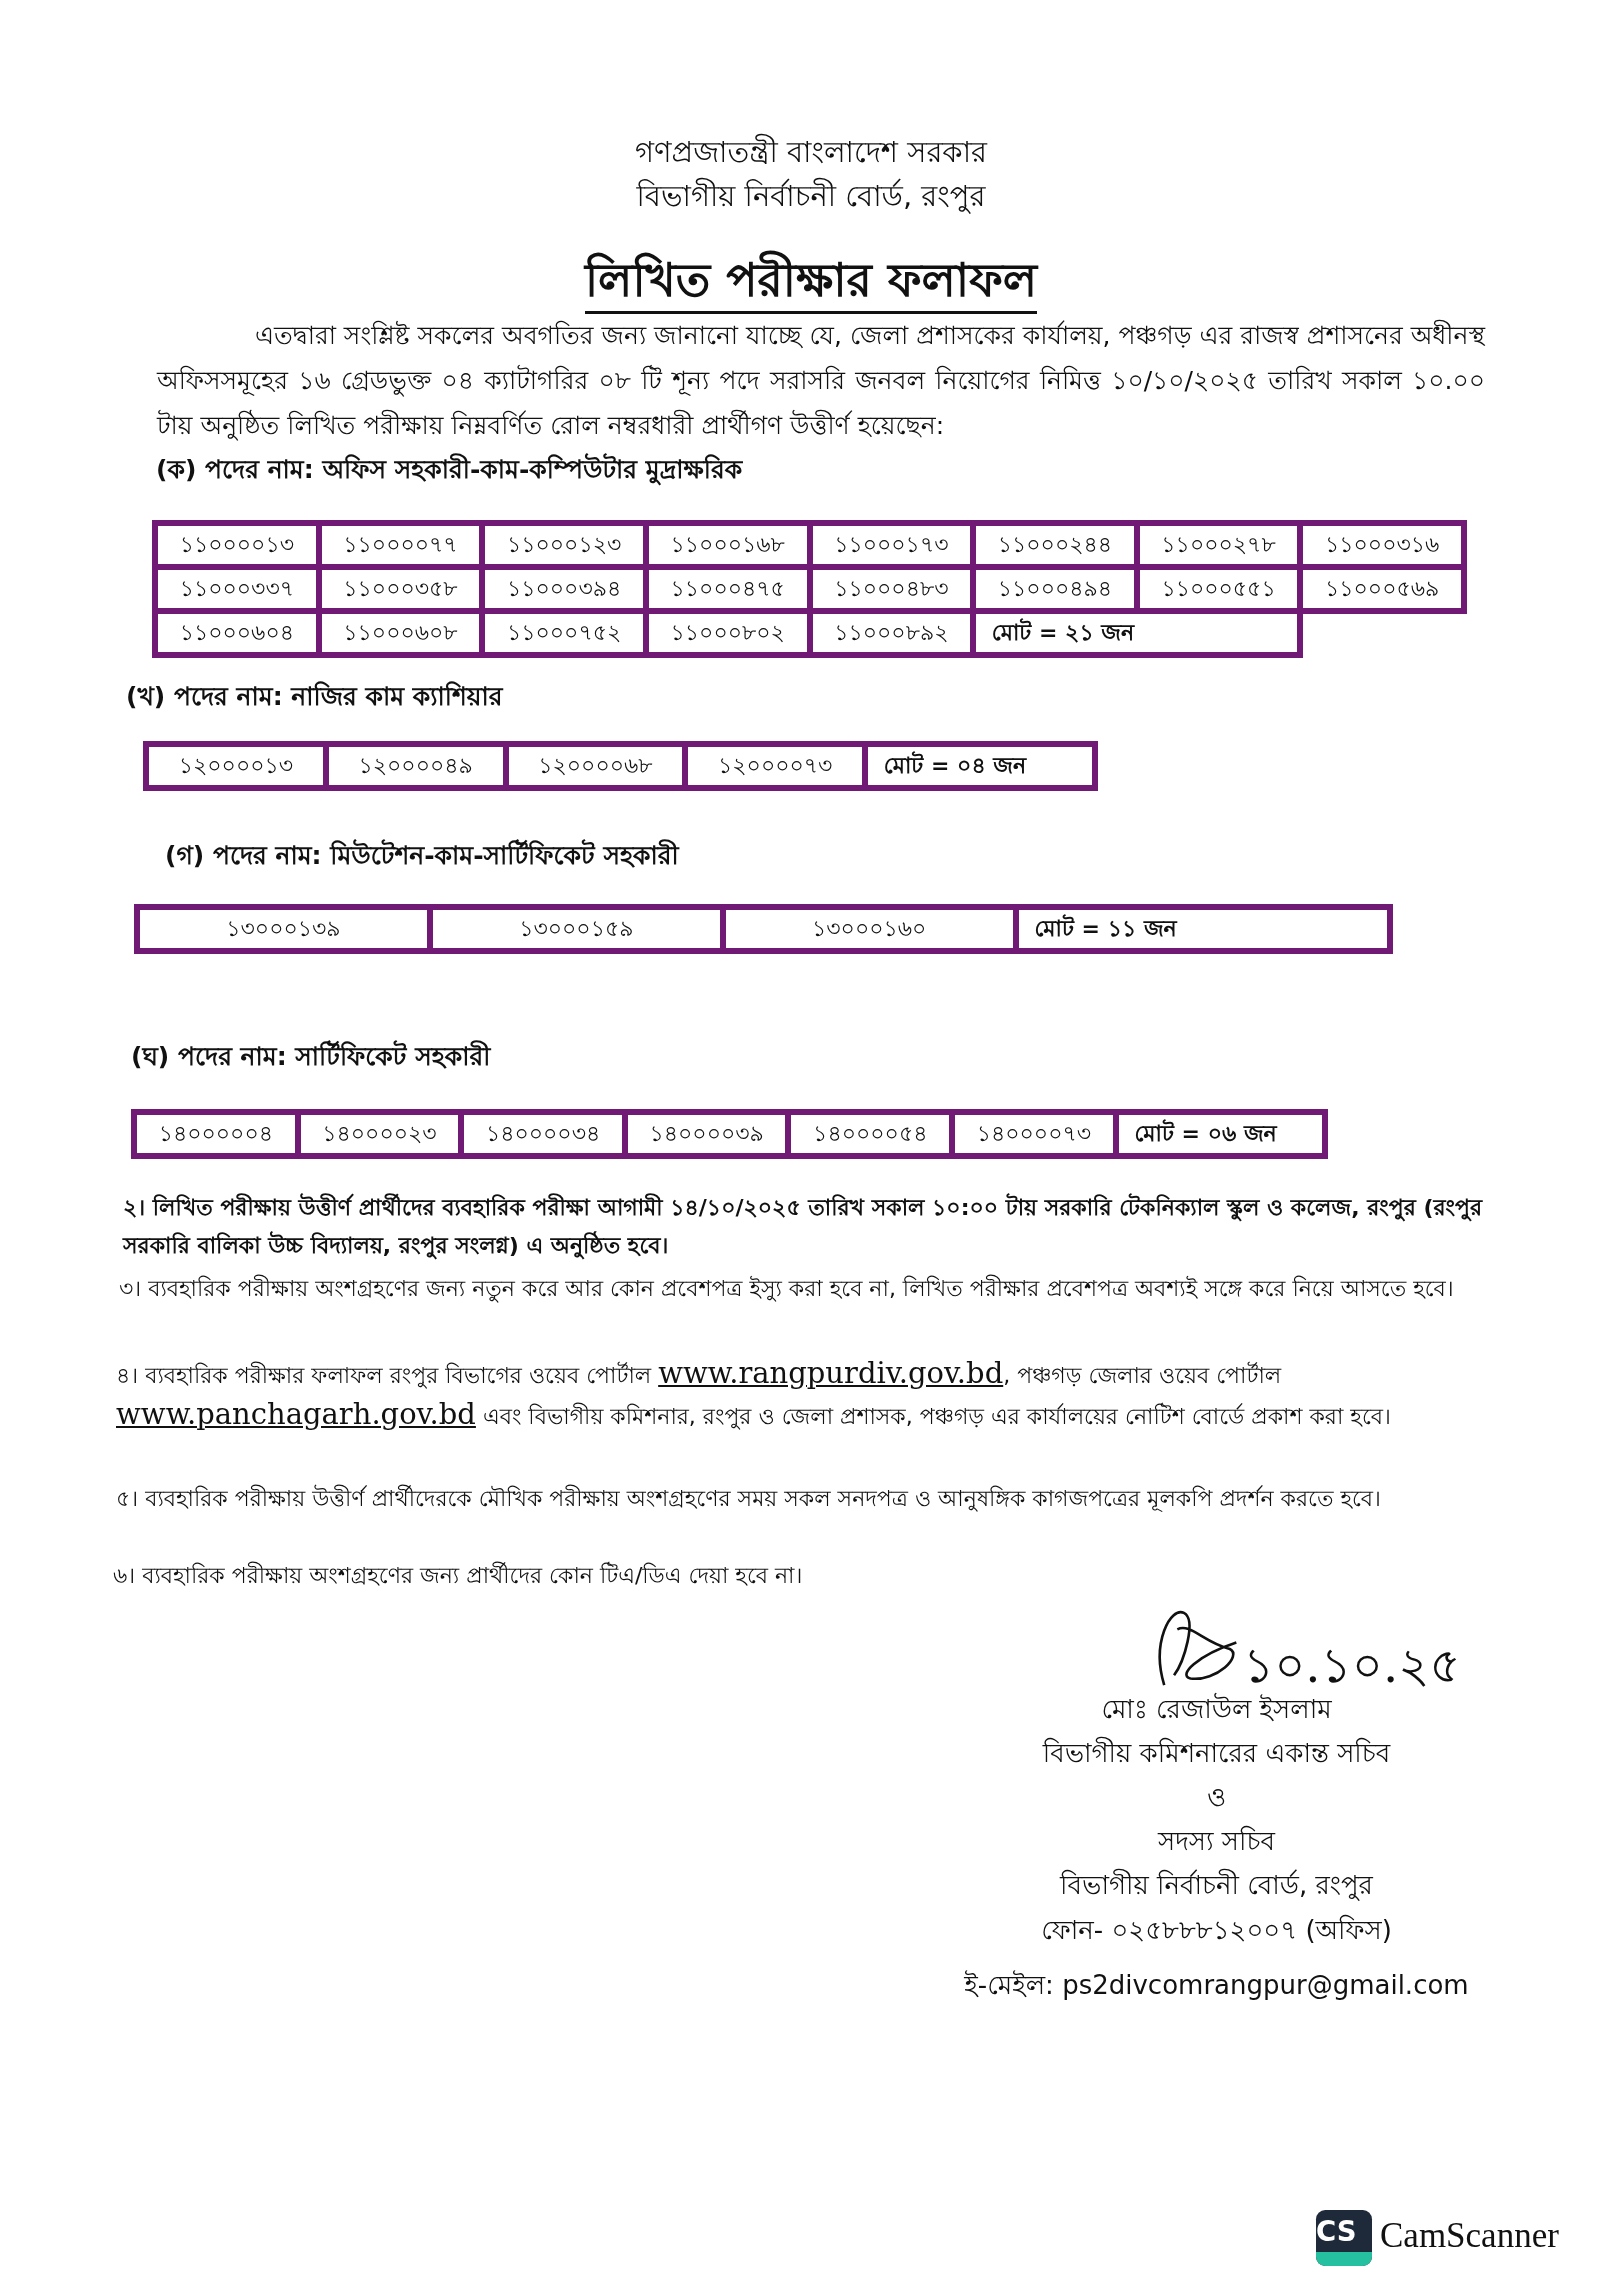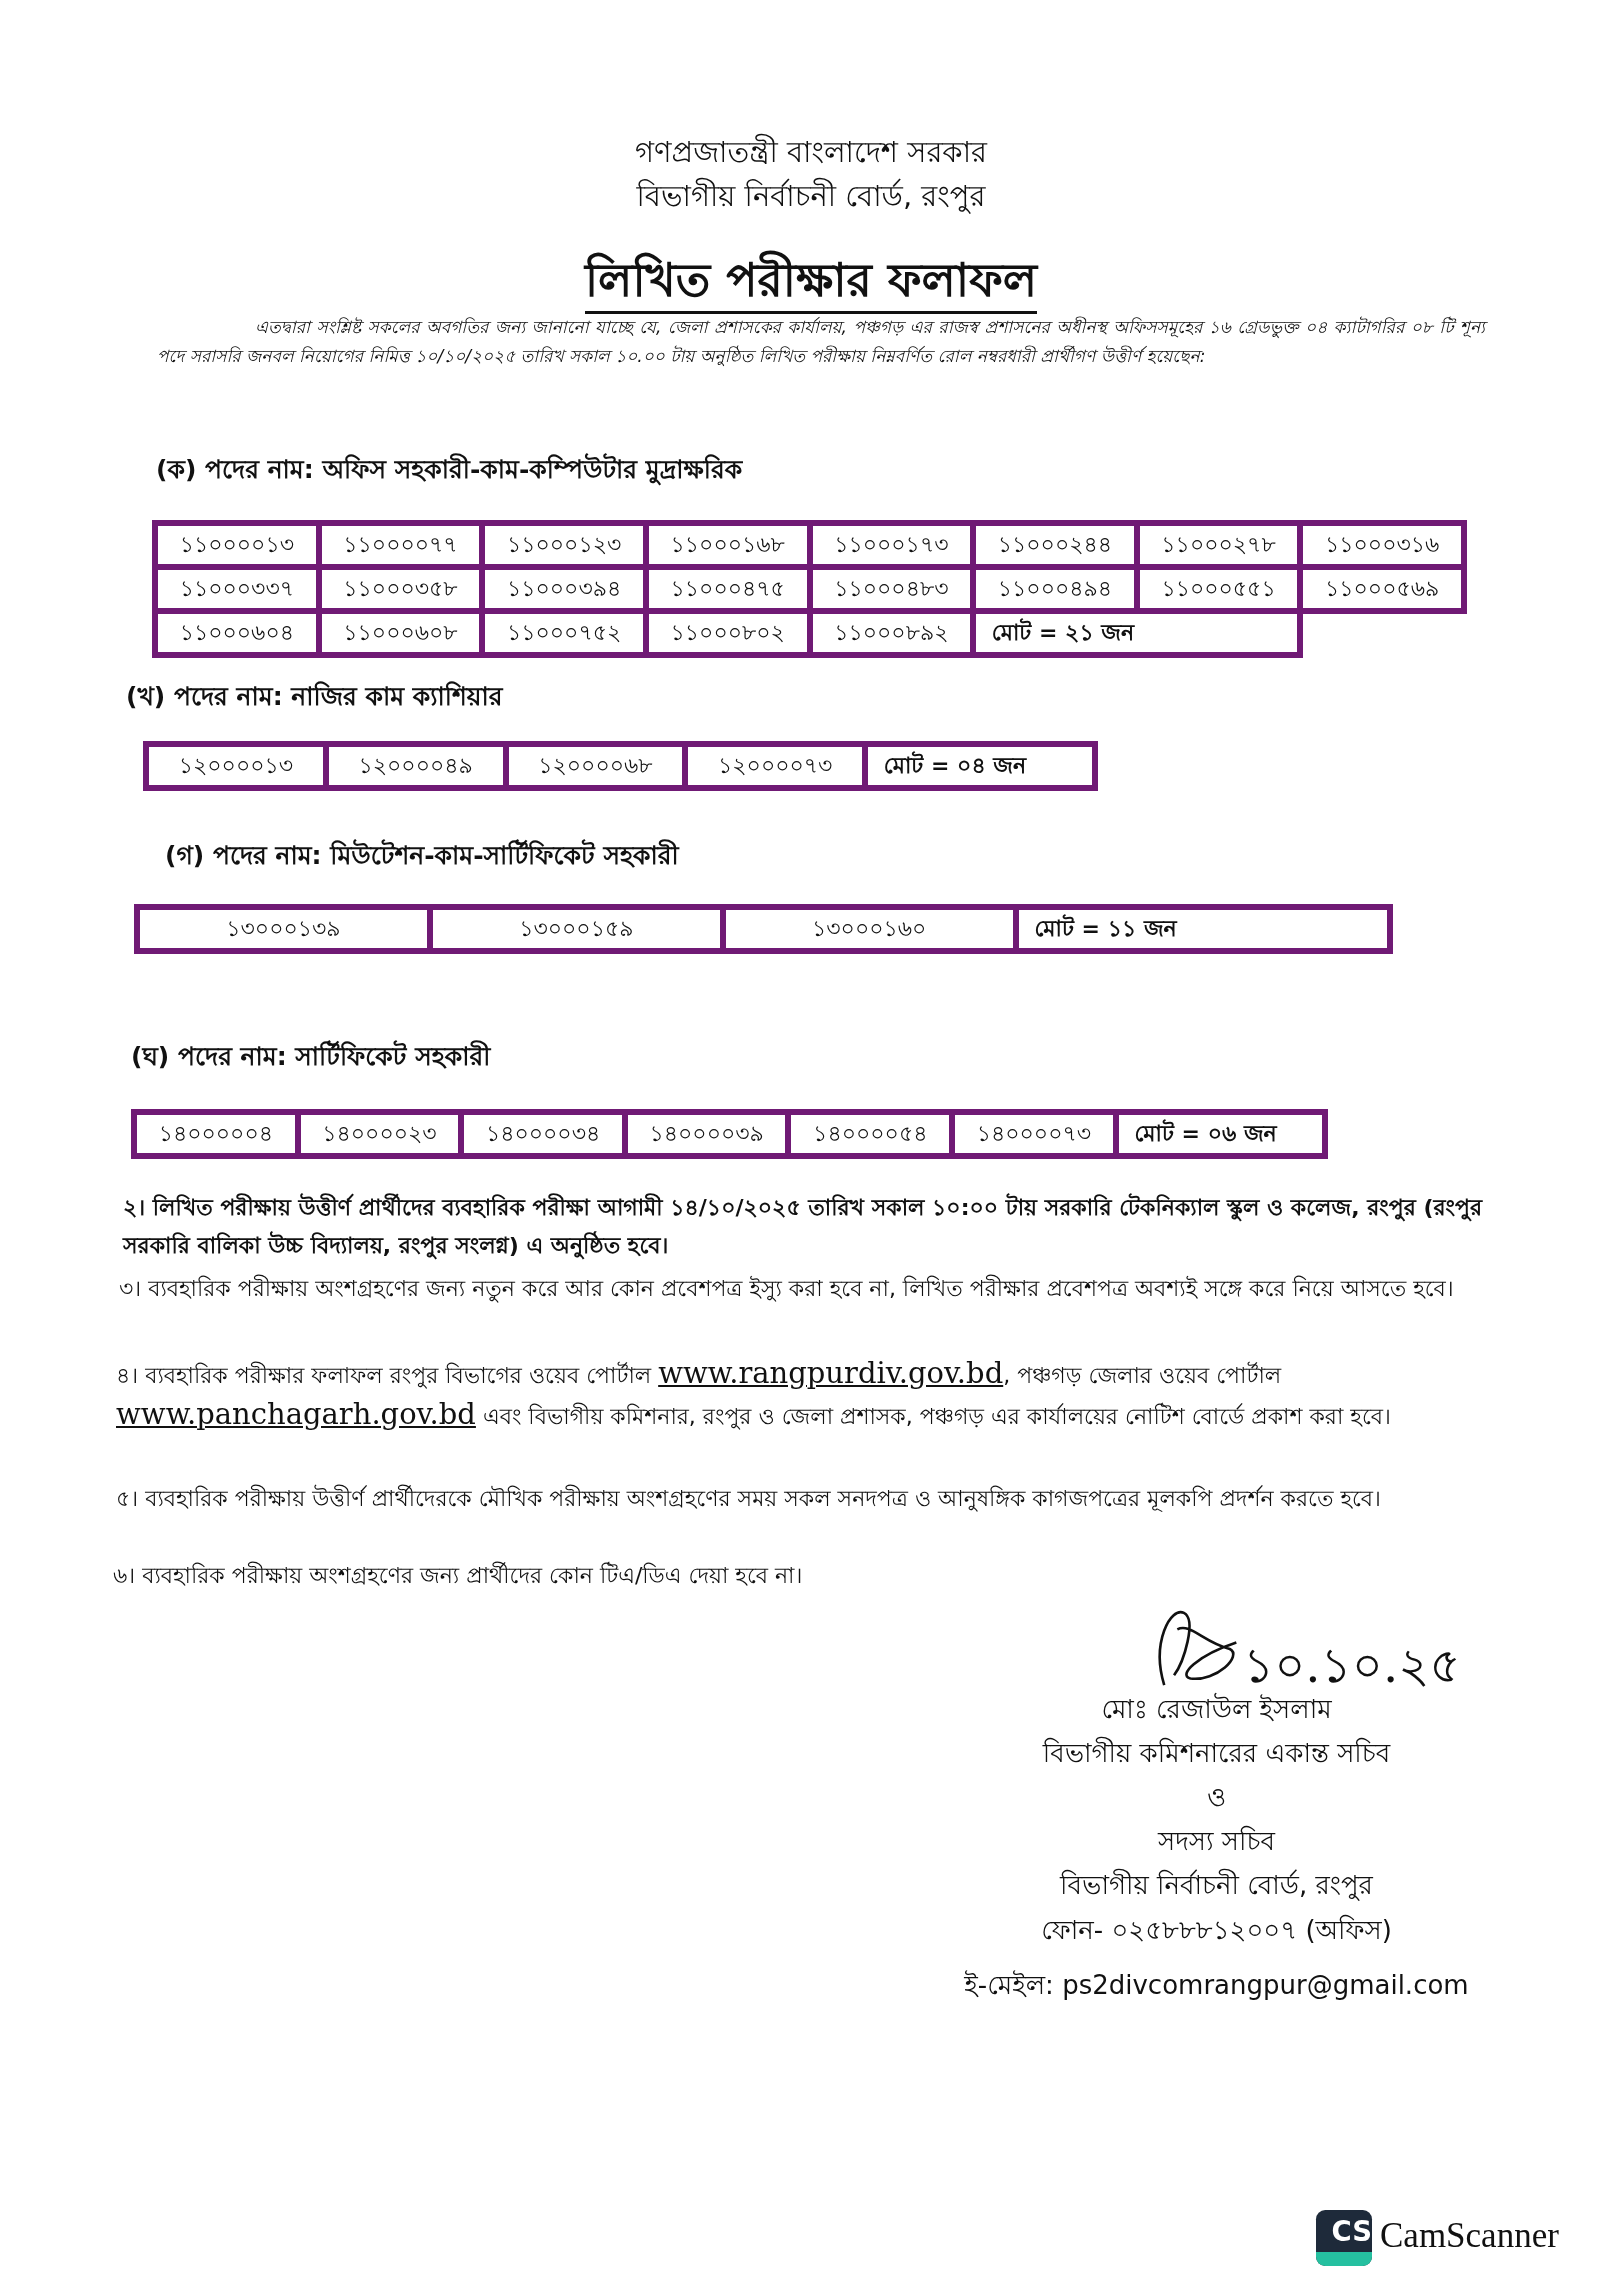--- a/index.html
+++ b/index.html
@@ -6,39 +6,39 @@
   body {
     width: 1622px; height: 2295px; position: relative; overflow: hidden;
     font-family: "DejaVu Sans", "Liberation Sans", sans-serif; color: #111;
   }
   .abs { position: absolute; }
   .hdr { left: 0; width: 1622px; text-align: center; font-size: 29px; line-height: 43px; }
   .title {
     left: 0; width: 1622px; text-align: center; font-size: 46px; font-weight: bold;
   }
   .title span { border-bottom: 3.3px solid #111; padding-bottom: 3.9px; }
-  .para { font-size: 17px; line-height: 29px; text-align: justify; text-align-last: left; font-style: italic; }
+  .para { font-size: 25px; line-height: 45px; text-align: justify; text-align-last: left; }
   .para .indent { display: inline-block; width: 98px; }
   .section-label { font-size: 25px; font-weight: bold; }
   table.rolls { position: absolute; border-collapse: collapse; }
   table.rolls td {
     border: 6px solid #701a75; font-size: 22px; text-align: center; height: 38px;
     padding: 0 6.5px; white-space: nowrap;
   }
   table.rolls td.total { font-weight: bold; text-align: left; padding-left: 15.7px; }
   table.rolls td.empty { border: none; }
   .note { font-size: 22px; line-height: 38px; }
   .note a { color: #111; text-decoration: underline; font-family: "DejaVu Serif", serif; font-size: 29px; }
   .sig { text-align: center; font-size: 26px; line-height: 43px; }
   .cs-logo {
     width: 56px; height: 56px; border-radius: 9.2px; background: #1e2a3a; overflow: hidden;
     position: absolute; left: 1316px; top: 2210px;
   }
   .cs-logo .bar { position: absolute; left: 0; bottom: 0; width: 100%; height: 14.4px; background: #25c0a0; }
-  .cs-logo .txt { position: absolute; left: 0; top: 5.2px; width: 100%; text-align: right; color: #fff; font-weight: bold; font-size: 27.5px; font-family: "DejaVu Sans", sans-serif; }
+  .cs-logo .txt { position: absolute; left: 0; top: 5.2px; width: 100%; text-align: left; color: #fff; font-weight: bold; font-size: 27.5px; font-family: "DejaVu Sans", sans-serif; }
   .cs-name { left: 1380px; top: 2216px; font-family: "Liberation Serif", serif; font-size: 35px; color: #111; }
 </style>
 </head>
 <body>
 
 <div class="abs hdr" style="top:131px;">গণপ্রজাতন্ত্রী বাংলাদেশ সরকার</div>
 <div class="abs hdr" style="top:175px;">বিভাগীয় নির্বাচনী বোর্ড, রংপুর</div>
 <div class="abs title" style="top:245px;"><span>লিখিত পরীক্ষার ফলাফল</span></div>
 
 <div class="abs para" style="left:157px; top:313px; width:1328px;"><span class="indent"></span><span>এতদ্বারা সংশ্লিষ্ট সকলের অবগতির জন্য জানানো যাচ্ছে যে, জেলা প্রশাসকের কার্যালয়, পঞ্চগড় এর রাজস্ব প্রশাসনের অধীনস্থ অফিসসমূহের ১৬ গ্রেডভুক্ত ০৪ ক্যাটাগরির ০৮ টি শূন্য পদে সরাসরি জনবল নিয়োগের নিমিত্ত ১০/১০/২০২৫ তারিখ সকাল ১০.০০ টায় অনুষ্ঠিত লিখিত পরীক্ষায় নিম্নবর্ণিত রোল নম্বরধারী প্রার্থীগণ উত্তীর্ণ হয়েছেন:</span></div>

